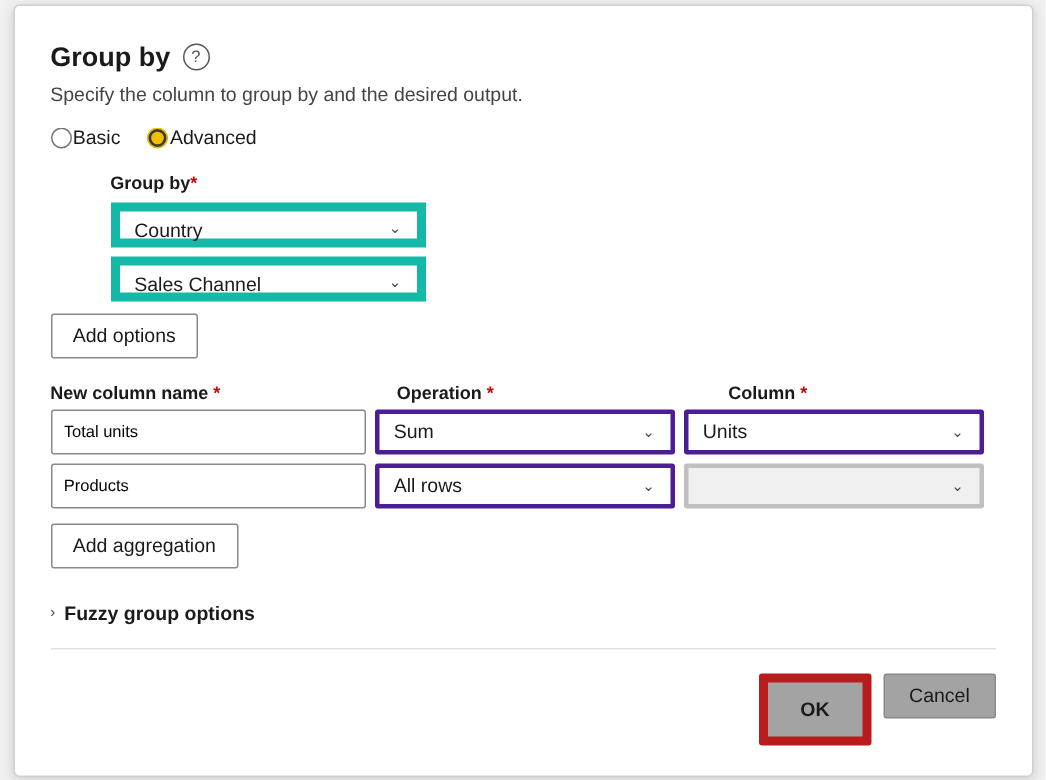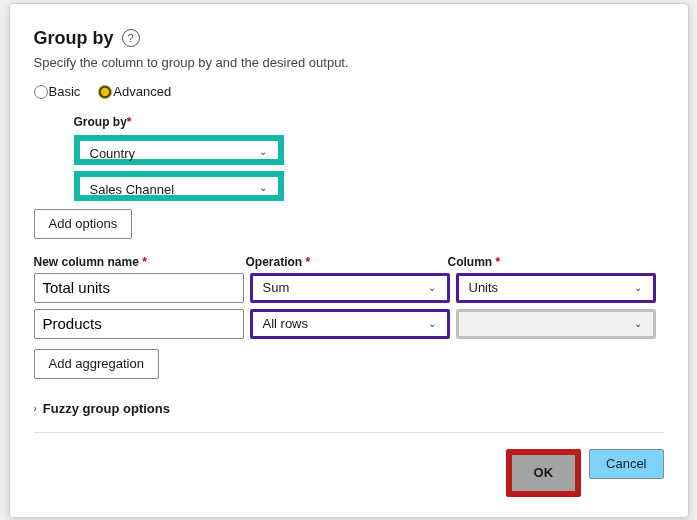--- a/index.html
+++ b/index.html
@@ -123,21 +123,21 @@
     .agg-row {
       display: flex;
       gap: 6px;
       align-items: center;
       margin-bottom: 6px;
     }
     .agg-input {
       border: 1px solid #8a8a8a;
       border-radius: 2px;
       padding: 5px 8px;
-      font-size: 15px;
+      font-size: 11px;
       width: 210px;
       height: 30px;
       outline: none;
     }
     .agg-dropdown {
       display: flex;
       align-items: center;
       justify-content: space-between;
       border: 3px solid #4c1d95;
       border-radius: 2px;
@@ -209,32 +209,32 @@
       border: 6px solid #b91c1c;
       color: #1a1a1a;
       padding: 6px 22px;
       border-radius: 2px;
       font-size: 13px;
       font-weight: 600;
       cursor: pointer;
       height: 48px;
     }
     .btn-cancel {
-      background: #7dd3fc;
+      background: #a3a3a3;
       border: 1px solid #8a8a8a;
       color: #1a1a1a;
       padding: 6px 16px;
       border-radius: 2px;
       font-size: 13px;
       cursor: pointer;
       height: 30px;
     }
     .headers-row {
       display: flex;
-      gap: 2px;
+      gap: 21px;
       margin-bottom: 4px;
     }
   </style>
 </head>
 <body>
 
 <div class="dialog">
   
   <div class="title-row">
     <span class="dialog-title">Group by</span>

